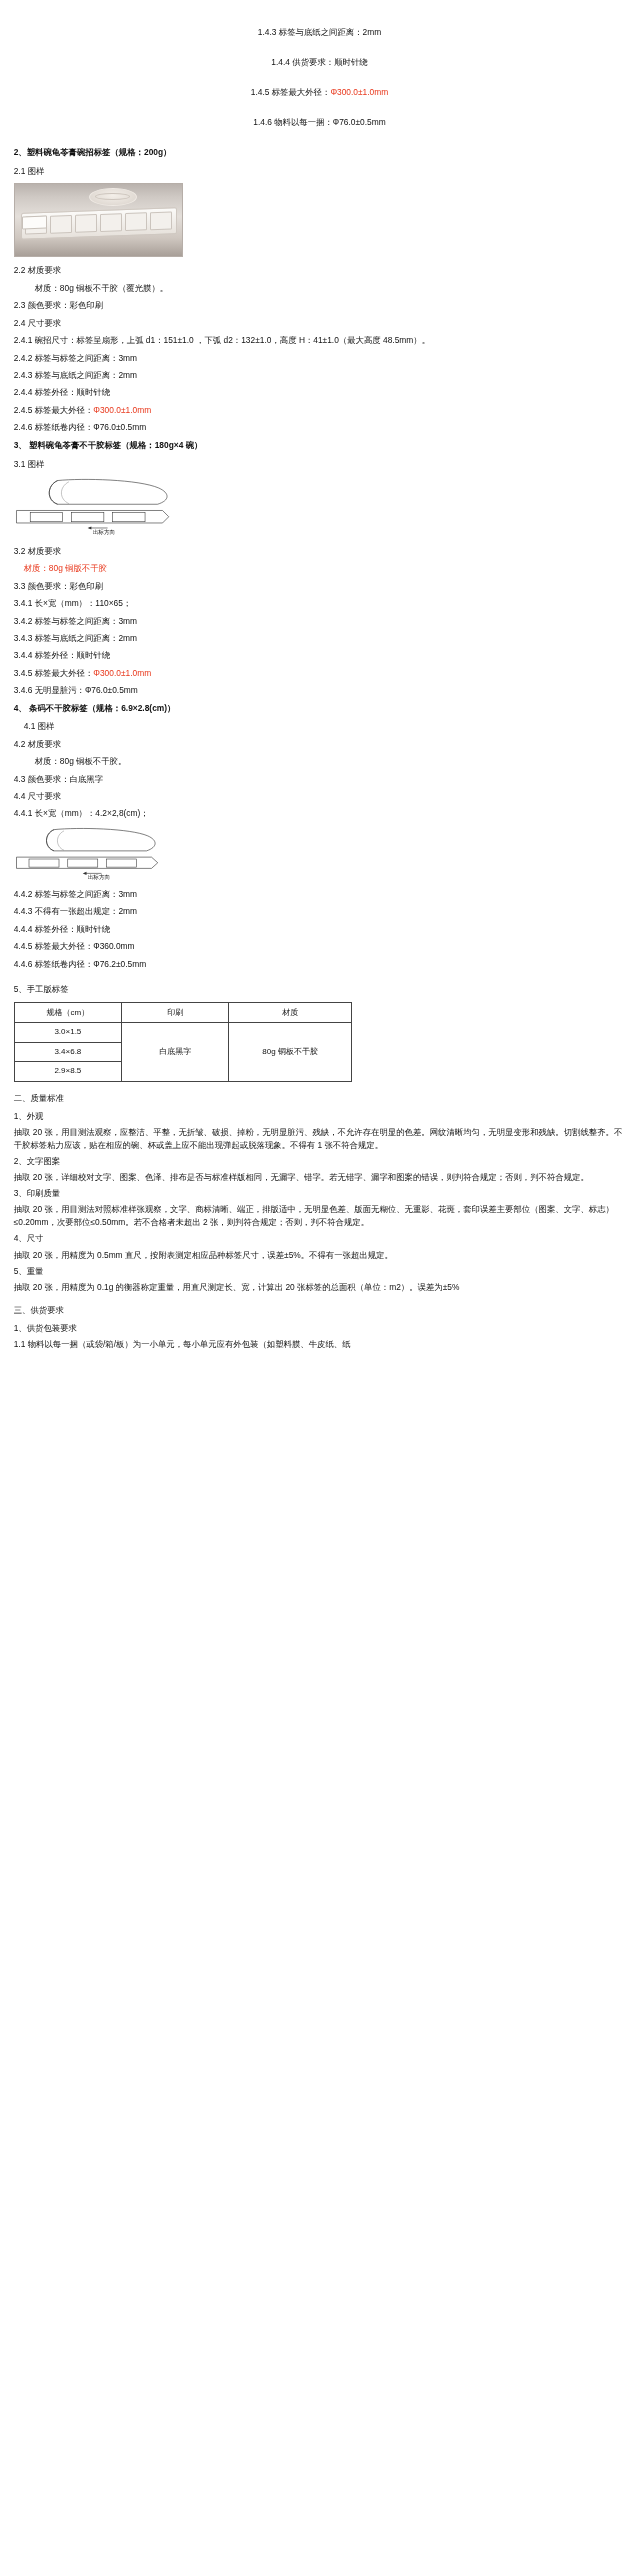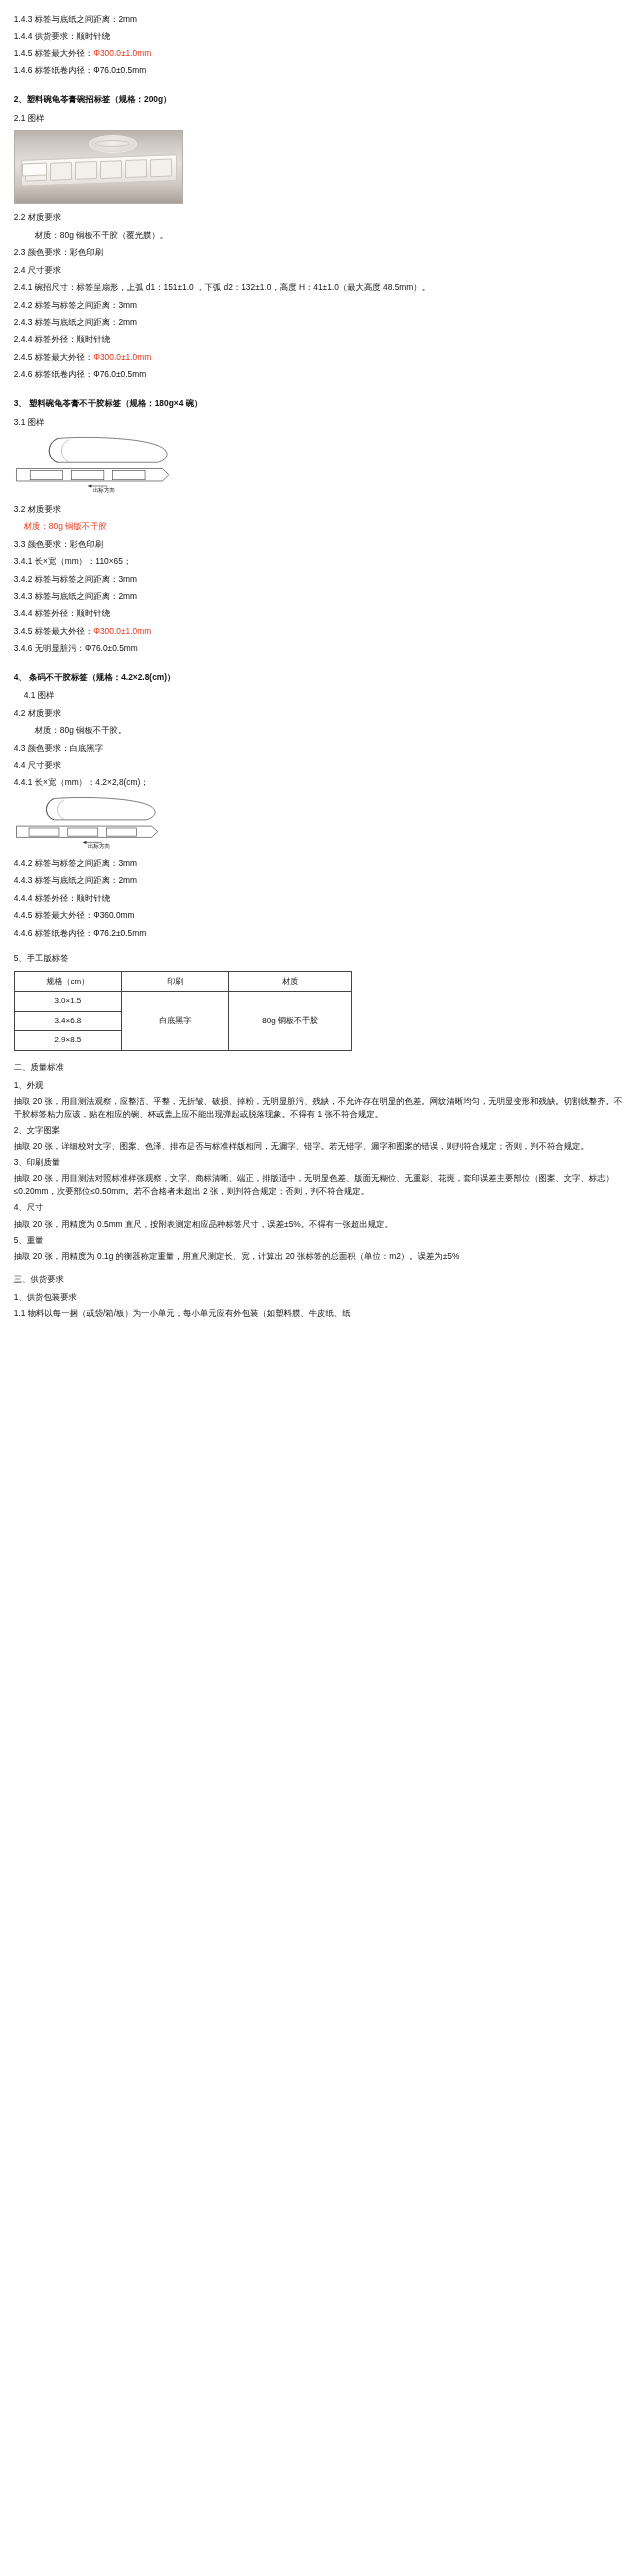--- a/index.html
+++ b/index.html
@@ -5,25 +5,25 @@
   html, body { margin:0; padding:0; }
   body {
     width:639px;
     background:#ffffff;
     font-family:"Liberation Sans", sans-serif;
     color:#111;
     font-size:8.4px;
     line-height:1.55;
   }
   .page { width:639px; padding:8.7px 13.7px 19px 13.7px; box-sizing:border-box; }
-  .line { margin:4px 0; }
+  .line { margin:17px 0;text-align:center; }
   .indent1 { padding-left:10px; }
   .indent2 { padding-left:21px; }
   .red { color:#e8361a; }
-  .sec { font-weight:bold; margin:16px 0 5px 0; }
+  .sec { font-weight:bold; margin:5px 0 5px 0; }
   .sub { margin:4.4px 0; }
   .fig-label { margin:6.2px 0 3.7px 0; }
 
   
   .photo {
     width:167px; height:72px; margin:5px 0 7.5px 0;
     background:linear-gradient(180deg,#b9b2ad 0%, #cfc9c4 18%, #e4dfda 45%, #cfc7c0 75%, #a89f98 100%);
     border:0.6px solid #b6aea8;
     position:relative; overflow:hidden;
   }
@@ -71,21 +71,21 @@
 </head>
 <body>
 
 <div class="page">
 
   <div class="line">1.4.3  标签与底纸之间距离：2mm</div>
   <div class="line">1.4.4  供货要求：顺时针绕</div>
   <div class="line">
     <span>1.4.5  标签最大外径：</span><span class="red">Φ300.0±1.0mm</span>
   </div>
-  <div class="line">1.4.6  标签纸卷内径：Ф76.0±0.5mm</div>
+  <div class="line">1.4.6  物料以每一捆：Ф76.0±0.5mm</div>
 
   <div class="sec">2、塑料碗龟苓膏碗招标签（规格：200g）</div>
   <div class="fig-label">2.1  图样</div>
 
   <div class="photo">
     <div class="bowl"></div>
     <div class="strip"></div>
     <div class="cellrow">
         <i></i>
         <i></i>
@@ -135,21 +135,21 @@
 
   <div class="sub">3.4.1    长×宽（mm）：110×65；</div>
   <div class="sub">3.4.2  标签与标签之间距离：3mm</div>
   <div class="sub">3.4.3  标签与底纸之间距离：2mm</div>
   <div class="sub">3.4.4  标签外径：顺时针绕</div>
   <div class="sub">
     <span>3.4.5  标签最大外径：</span><span class="red">Φ300.0±1.0mm</span>
   </div>
   <div class="sub">3.4.6  无明显脏污：Ф76.0±0.5mm</div>
 
-  <div class="sec">4、  条码不干胶标签（规格：4.2×2.8(cm)）</div>
+  <div class="sec">4、  条码不干胶标签（规格：6.9×2.8(cm)）</div>
   <div class="sub indent1">4.1  图样</div>
   <div class="sub">4.2  材质要求</div>
   <div class="sub indent2">材质：80g 铜板不干胶。</div>
   <div class="sub">4.3  颜色要求：白底黑字</div>
   <div class="sub">4.4  尺寸要求</div>
   <div class="sub">4.4.1    长×宽（mm）：4.2×2,8(cm)；</div>
 
   <div class="diagram2">
     <svg width="150" height="54" viewBox="0 0 240 86">
       <path d="M64 4 C104 0 186 2 214 14 C230 21 230 32 212 38 L64 38 C48 32 48 11 64 4 Z" fill="#ffffff" stroke="#333" stroke-width="1"></path>
@@ -159,21 +159,21 @@
       <rect x="24" y="51" width="48" height="13" fill="#fff" stroke="#333" stroke-width="0.9"></rect>
       <rect x="86" y="51" width="48" height="13" fill="#fff" stroke="#333" stroke-width="0.9"></rect>
       <rect x="148" y="51" width="48" height="13" fill="#fff" stroke="#333" stroke-width="0.9"></rect>
       <line x1="112" y1="74" x2="140" y2="74" stroke="#333" stroke-width="1"></line>
       <polygon points="110,74 116,71.5 116,76.5" fill="#333"></polygon>
     </svg>
     <div style="position:absolute; left:74px; top:46px; font-size:5.6px;">出标方向</div>
   </div>
 
   <div class="sub">4.4.2  标签与标签之间距离：3mm</div>
-  <div class="sub">4.4.3  标签与底纸之间距离：2mm</div>
+  <div class="sub">4.4.3  不得有一张超出规定：2mm</div>
   <div class="sub">4.4.4  标签外径：顺时针绕</div>
   <div class="sub">4.4.5  标签最大外径：Ф360.0mm</div>
   <div class="sub">4.4.6  标签纸卷内径：Ф76.2±0.5mm</div>
 
   <div class="secbig">5、手工版标签</div>
 
   <table class="tbl">
     <tbody>
         <tr>
       <th class="wcol1">规格（cm）</th>

